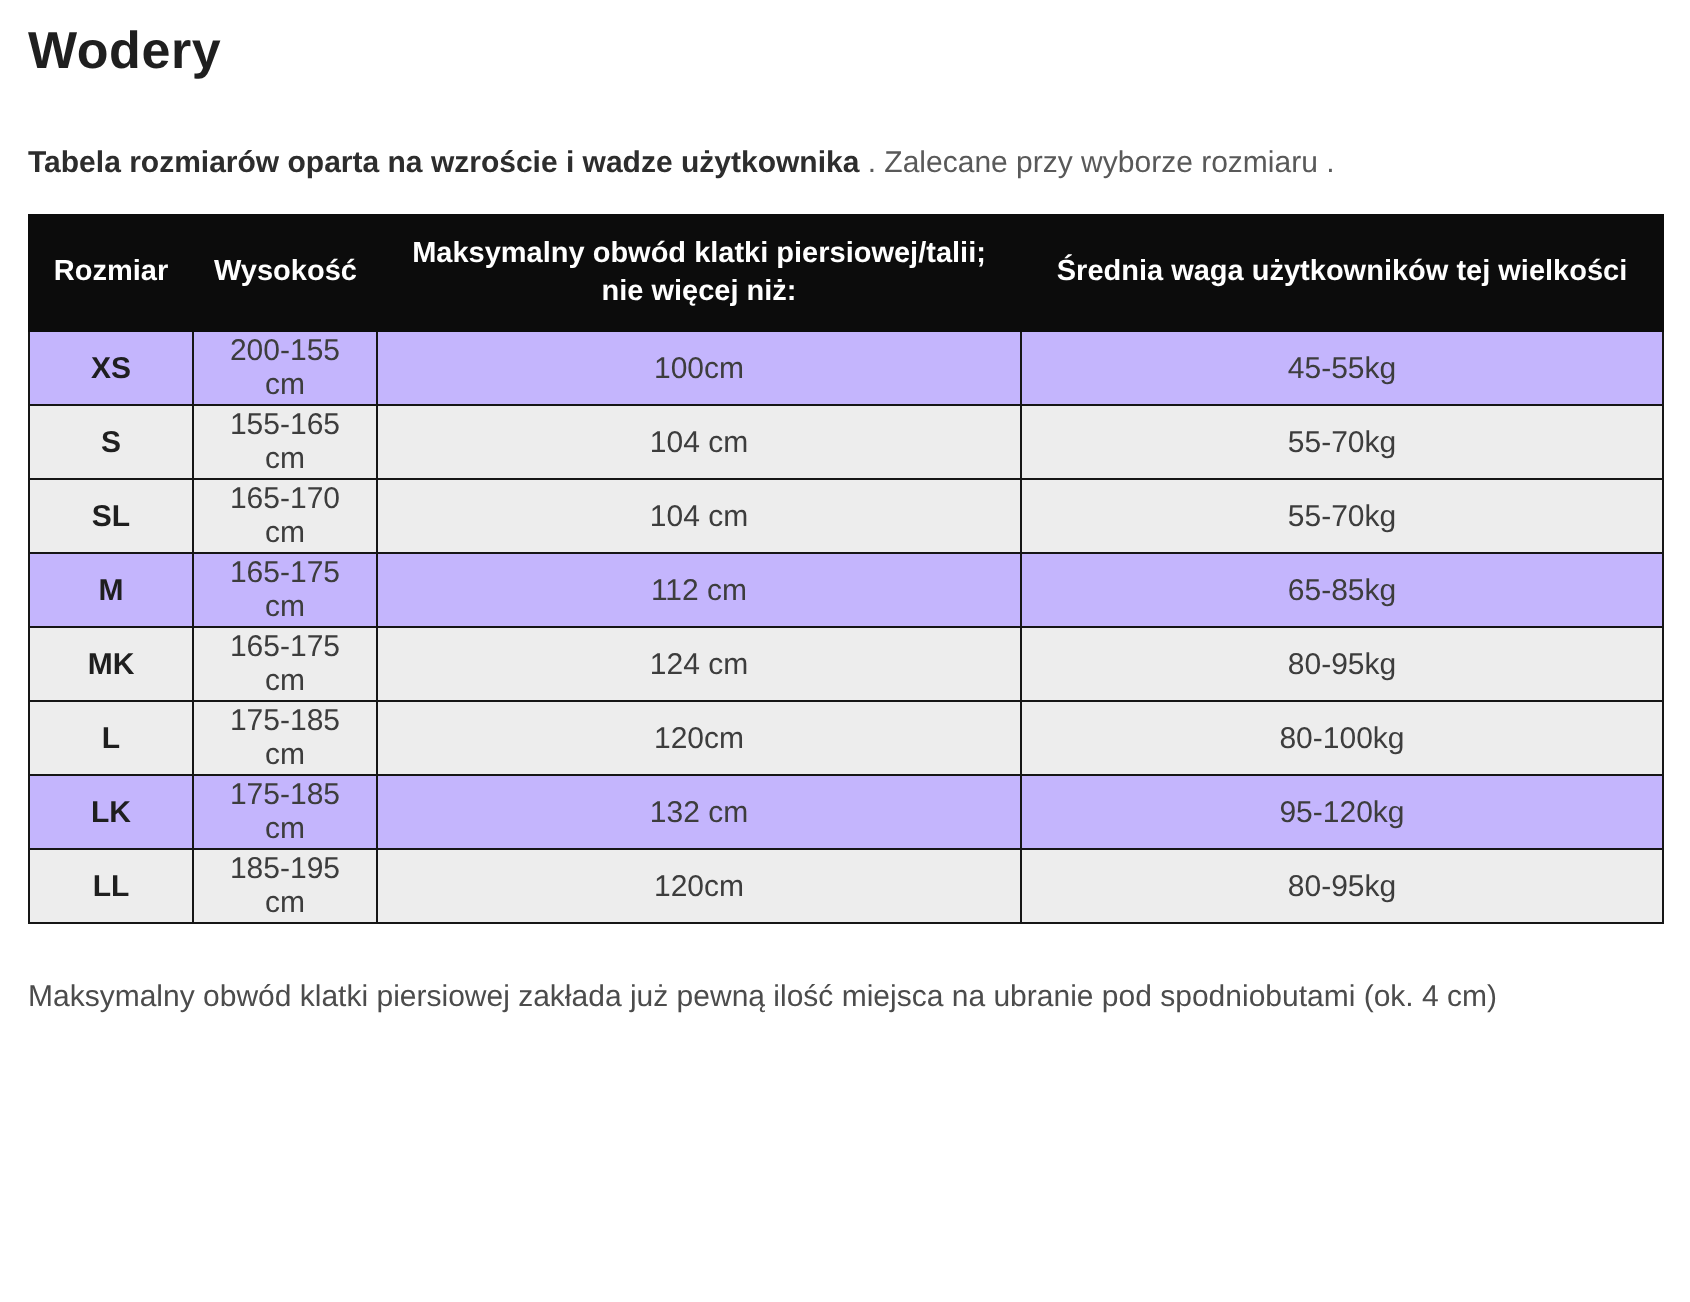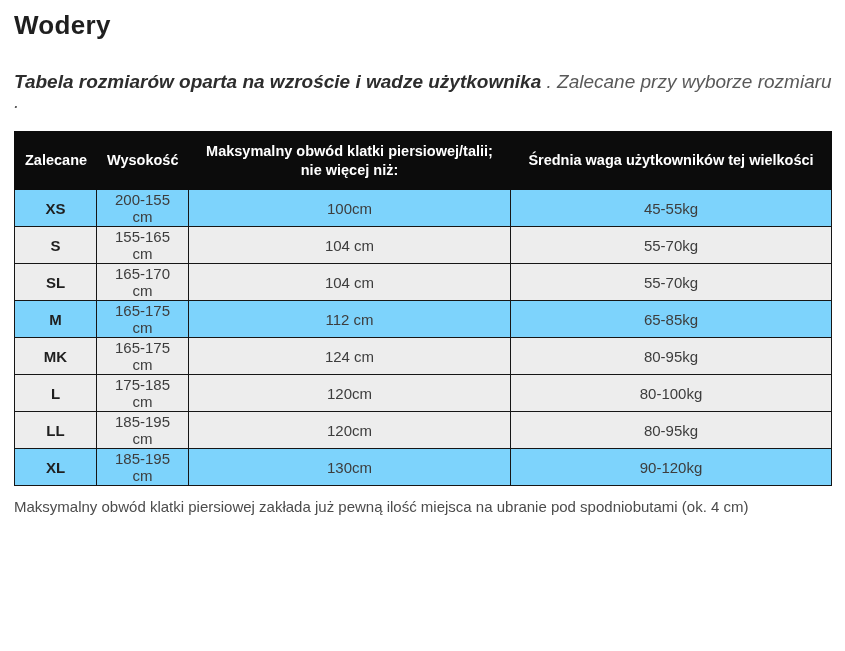--- a/index.html
+++ b/index.html
@@ -17,24 +17,23 @@
   .page-title {
     font-size: 26px;
     font-weight: bold;
     color: #1f1f1f;
     margin: 4px 0 0 0;
     letter-spacing: 0.3px;
   }
 
   .subtitle {
     margin-top: 31px;
-    font-size: 19px;
+    font-size: 15px;
     line-height: 20px;
     color: #595959;
-    font-style: italic;
   }
   .subtitle .bold-part {
     font-weight: bold;
     color: #2d2d2d;
   }
 
   table.size-table {
     border-collapse: collapse;
     width: 817px;
     margin-top: 15px;
@@ -59,30 +58,30 @@
   }
 
   .size-table td {
     border: 1px solid #161616;
     text-align: center;
     vertical-align: middle;
     font-size: 15px;
     color: #3d3d3d;
     height: 37px;
     padding: 0 6px;
-    background: #7dd3fc;
+    background: #c4b5fd;
   }
   .size-table td.size-col {
     font-weight: bold;
     color: #1f1f1f;
   }
   .size-table tr.alt td { background: #ededed; }
 
   .footnote {
-    margin-top: 12px;
+    margin-top: 28px;
     font-size: 15px;
     color: #4c4c4c;
   }
 </style>
 </head>
 <body>
 
 <div class="container">
 
   <h1 class="page-title">Wodery</h1>
@@ -93,21 +92,21 @@
 
   <table class="size-table">
     <colgroup>
       <col class="c1">
         <col class="c2">
         <col class="c3">
         <col class="c4">
     </colgroup>
     <thead>
       <tr>
-        <th>Zalecane</th>
+        <th>Rozmiar</th>
         <th>Wysokość</th>
         <th>Maksymalny obwód klatki piersiowej/talii; nie więcej niż:</th>
         <th>Średnia waga użytkowników tej wielkości</th>
       </tr>
     </thead>
     <tbody>
         <tr>
           <td class="size-col">XS</td>
           <td>200-155 cm</td>
           <td>100cm</td>
@@ -136,30 +135,30 @@
           <td>165-175 cm</td>
           <td>124 cm</td>
           <td>80-95kg</td>
         </tr>
         <tr class="alt">
           <td class="size-col">L</td>
           <td>175-185 cm</td>
           <td>120cm</td>
           <td>80-100kg</td>
         </tr>
+        <tr>
+          <td class="size-col">LK</td>
+          <td>175-185 cm</td>
+          <td>132 cm</td>
+          <td>95-120kg</td>
+        </tr>
         <tr class="alt">
           <td class="size-col">LL</td>
           <td>185-195 cm</td>
           <td>120cm</td>
           <td>80-95kg</td>
-        </tr>
-        <tr>
-          <td class="size-col">XL</td>
-          <td>185-195 cm</td>
-          <td>130cm</td>
-          <td>90-120kg</td>
         </tr>
       </tbody>
   </table>
 
   <p class="footnote">Maksymalny obwód klatki piersiowej zakłada już pewną ilość miejsca na ubranie pod spodniobutami (ok. 4 cm)</p>
 
 </div>
 
 </body></html>

